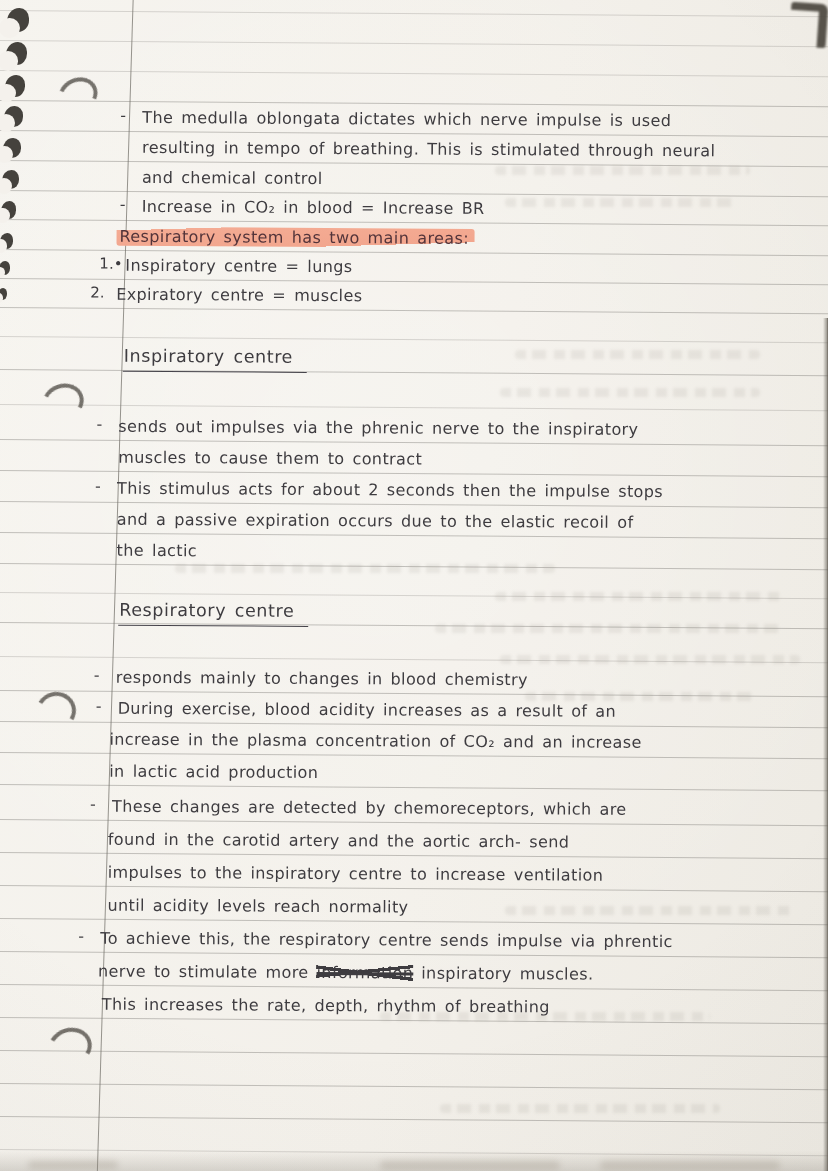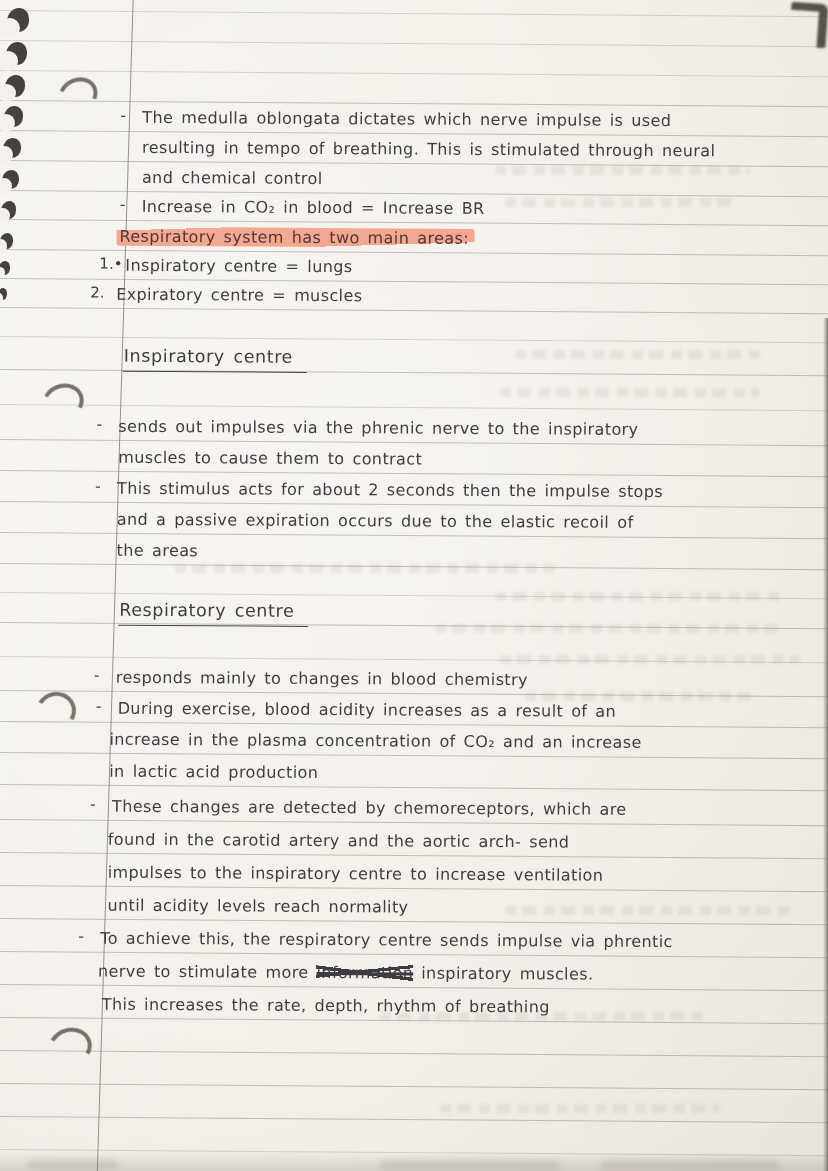--- a/index.html
+++ b/index.html
@@ -174,21 +174,21 @@
       <span class="txt">muscles to cause them to contract</span>
     </div>
     <div class="row" style="top:477px;left:120px">
       <span class="marker">-</span>
       <span class="txt">This stimulus acts for about 2 seconds then the impulse stops</span>
     </div>
     <div class="row" style="top:508px;left:120px">
       <span class="txt">and a passive expiration occurs due to the elastic recoil of</span>
     </div>
     <div class="row" style="top:539px;left:120px">
-      <span class="txt">the areas</span>
+      <span class="txt">the lactic</span>
     </div>
 
     <div class="row heading" style="top:598px;left:122px">Respiratory centre</div>
 
     <div class="row" style="top:666px;left:120px">
       <span class="marker">-</span>
       <span class="txt">responds mainly to changes in blood chemistry</span>
     </div>
     <div class="row" style="top:697px;left:122px">
       <span class="marker">-</span>

